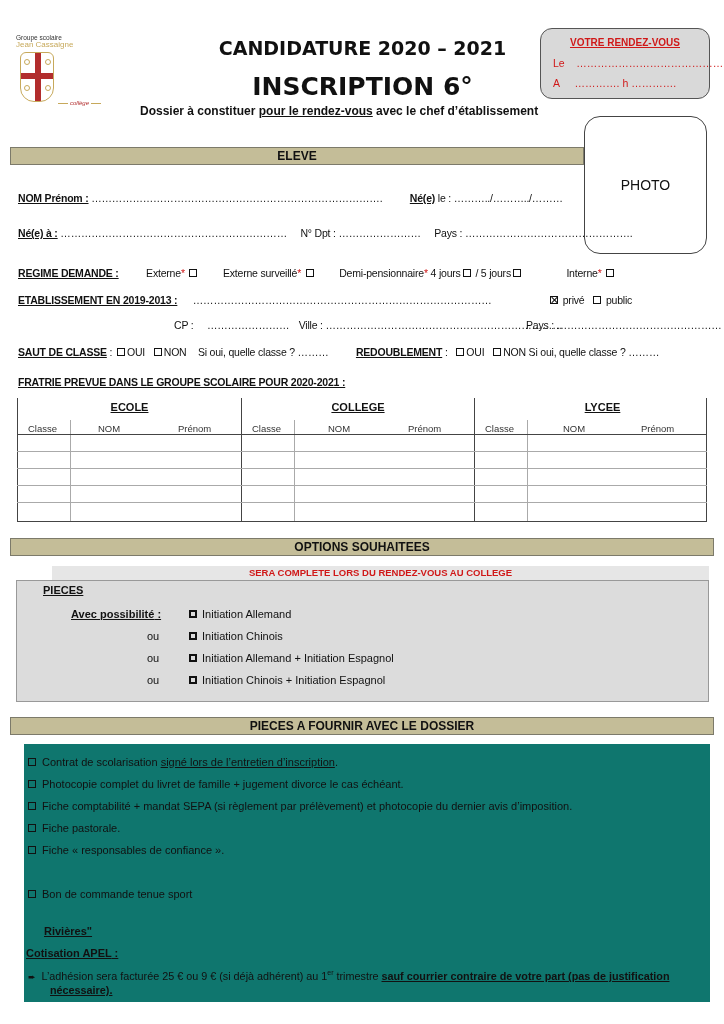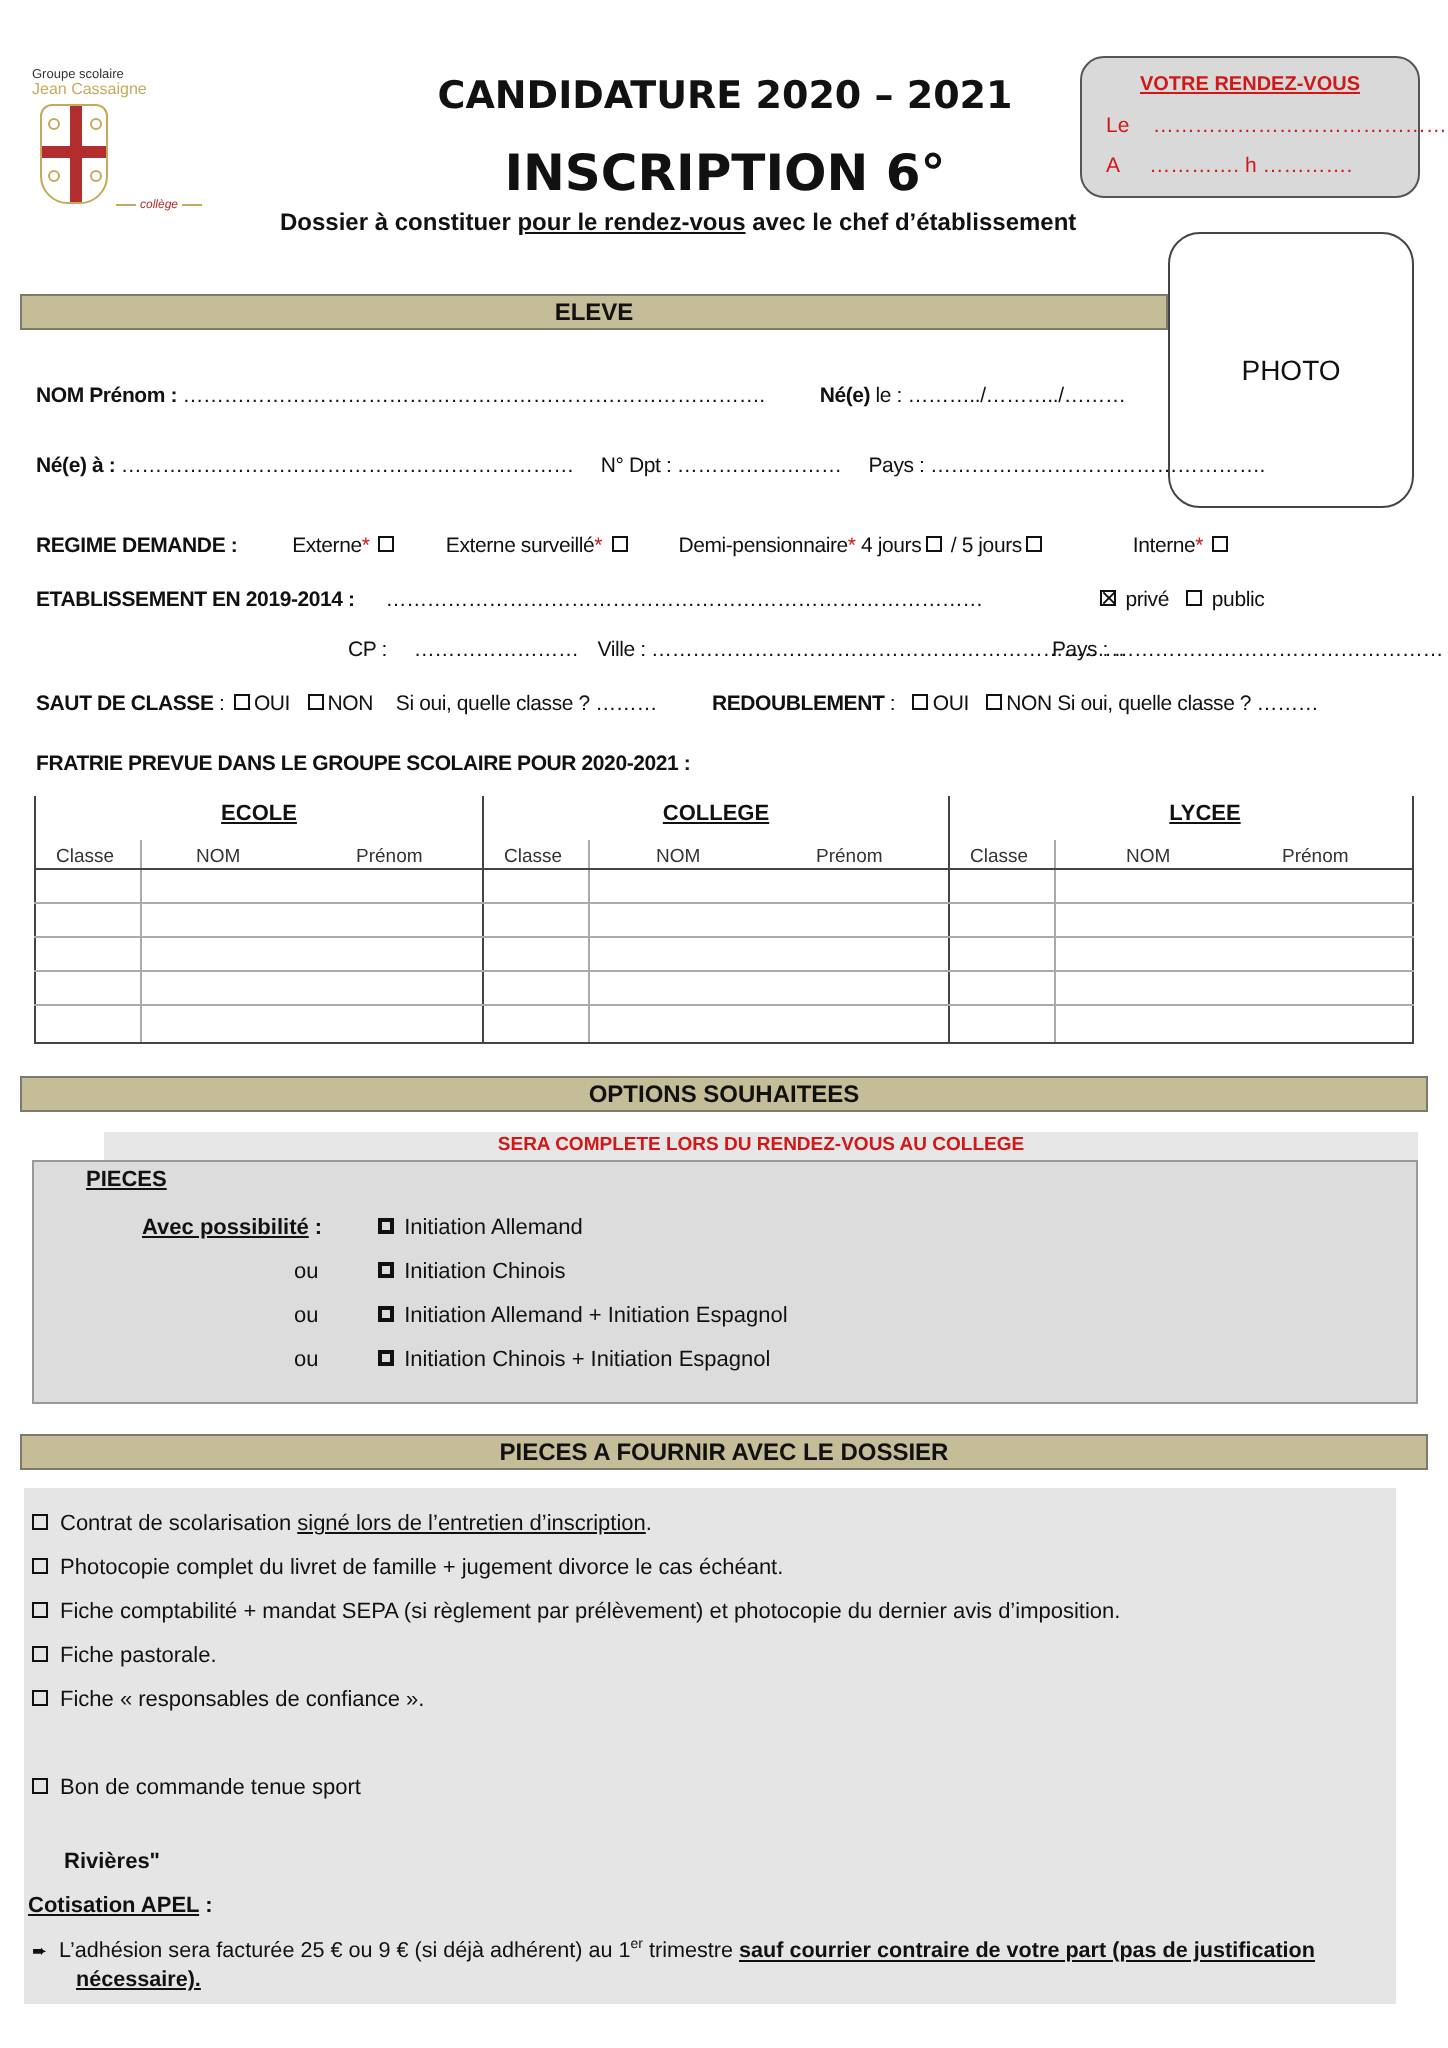--- a/index.html
+++ b/index.html
@@ -1,19 +1,19 @@
 <!DOCTYPE html>
 <html><head>
 <meta charset="utf-8">
 <style>
   * { box-sizing: border-box; margin: 0; padding: 0; }
   body { width: 724px; height: 1024px; background: #fff; font-family: "Liberation Sans", sans-serif; color: #111; position: relative; overflow: hidden; }
   .abs { position: absolute; }
   .cond { font-family: "Liberation Sans", sans-serif; font-size: 10.5px; letter-spacing: -0.2px; }
-  .b { font-weight: bold; }
+  .b { font-weight: bold; text-decoration: underline; }
   .u { text-decoration: underline; }
   .red { color: #d01818; }
   .cb { display: inline-block; width: 8px; height: 8px; border: 1px solid #111; vertical-align: -0px; margin: 0 2px; }
   .cb.thick { border-width: 2px; }
   .cb.checked { position: relative; }
   .cb.checked::before, .cb.checked::after { content: ""; position: absolute; left: 3px; top: -1px; width: 1px; height: 8px; background: #111; }
   .cb.checked::before { transform: rotate(45deg); }
   .cb.checked::after { transform: rotate(-45deg); }
 
   
@@ -50,21 +50,21 @@
   .frat .gtitle { position: absolute; top: 3px; width: 100%; text-align: center; font-size: 11px; font-weight: bold; text-decoration: underline; }
   .frat .ch { position: absolute; top: 25px; font-size: 9.5px; color: #333; }
   .frat .hline { position: absolute; left: 0; width: 690px; height: 1px; background: #aaa; }
   .frat .hline.dark { background: #444; }
   .frat .vline { position: absolute; top: 22px; width: 1px; height: 102px; background: #aaa; }
 
   .opt-note { left: 52px; top: 566px; width: 657px; height: 14px; background: #e6e6e6; text-align: center; font-size: 9.5px; font-weight: bold; color: #d01818; line-height: 14px; }
   .opt-box { left: 16px; top: 580px; width: 693px; height: 122px; background: #dcdcdc; border: 1px solid #999; }
   .opt-line { position: absolute; font-size: 11px; white-space: nowrap; }
 
-  .docs { left: 12px; top: 744px; width: 686px; height: 258px; background: #e5e5e5; }
+  .docs { left: 24px; top: 744px; width: 686px; height: 258px; background: #0f766e; }
   .doc-item { position: absolute; left: 4px; font-size: 11px; white-space: nowrap; }
   .doc-item .cb { margin-right: 6px; margin-left: 0; }
 </style>
 </head>
 <body>
 
 <div class="abs logo">
   <div class="logo-l1">Groupe scolaire</div>
   <div class="logo-l2">Jean Cassaigne</div>
   <div class="shield">
@@ -125,21 +125,21 @@
   <span>Demi-pensionnaire</span><span class="red">*</span>
   <span>4 jours</span><span class="cb"></span>
   <span>/</span>
   <span>5 jours</span><span class="cb"></span>
   <span style="display:inline-block;width:38px"></span>
   <span>Interne</span><span class="red">*</span>
   <span class="cb"></span>
 </div>
 
 <div class="abs row cond" style="top:294px">
-  <span class="b">ETABLISSEMENT EN 2019-2014 :</span>
+  <span class="b">ETABLISSEMENT EN 2019-2013 :</span>
   <span style="display:inline-block;width:10px"></span>
   <span>……………………………………………………………………………</span>
 </div>
 <div class="abs row cond" style="top:294px;left:548px">
   <span class="cb checked"></span>
   <span>privé</span>
   <span class="cb" style="margin-left:6px"></span>
   <span>public</span>
 </div>
 

